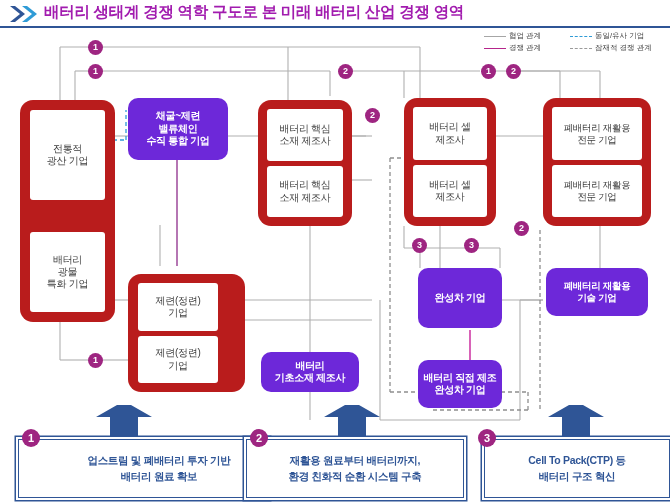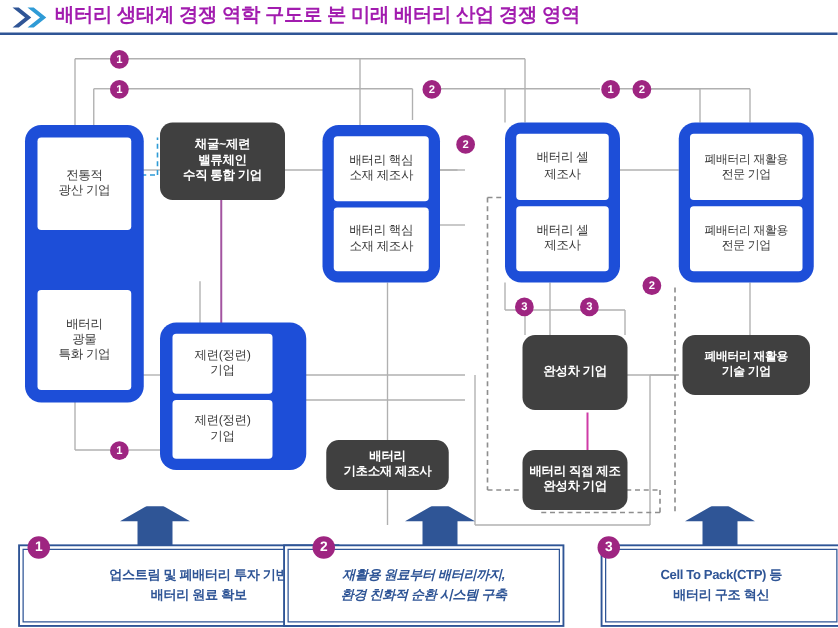--- a/index.html
+++ b/index.html
@@ -32,25 +32,25 @@
   .sw-solid-gray{border-top-style:solid;border-top-color:#a6a6a6;}
   .sw-solid-mag{border-top-style:solid;border-top-color:#b5258b;}
   .sw-dash-blue{border-top-style:dashed;border-top-color:#2f9bd6;}
   .sw-dash-gray{border-top-style:dashed;border-top-color:#9a9a9a;}
   .lgtext{font-size:7.5px;color:#3f3f3f;}
 
   
   #wires{position:absolute;left:0;top:0;width:670px;height:502px;}
 
   
-  .grp{position:absolute;background:#1d4ed8;border-radius:13px;}
+  .grp{position:absolute;background:#b91c1c;border-radius:13px;}
   .cell{position:absolute;background:#ffffff;border-radius:3px;
         display:flex;align-items:center;justify-content:center;text-align:center;
         font-size:10px;color:#3c3c3c;line-height:1.22;letter-spacing:-0.3px;}
-  .solidbox{position:absolute;background:#404040;border-radius:10px;
+  .solidbox{position:absolute;background:#6d28d9;border-radius:10px;
         display:flex;align-items:center;justify-content:center;text-align:center;
         font-size:10px;color:#ffffff;font-weight:bold;line-height:1.25;letter-spacing:-0.3px;}
 
   
   .badge{position:absolute;width:15px;height:15px;border-radius:50%;
     background:#9e2581;color:#fff;font-size:9px;font-weight:bold;
     display:flex;align-items:center;justify-content:center;line-height:1;}
   .badge.big{width:18px;height:18px;font-size:11px;}
 
   
@@ -67,20 +67,42 @@
 
   <div class="header">
     <svg class="chev" viewBox="0 0 34 20">
       <path d="M2 2 L12 10 L2 18 L7 18 L17 10 L7 2 Z" fill="#2f5596"></path>
       <path d="M14 2 L24 10 L14 18 L19 18 L29 10 L19 2 Z" fill="#2f9bd6"></path>
     </svg>
     <div class="title">배터리 생태계 경쟁 역학 구도로 본 미래 배터리 산업 경쟁 영역</div>
   </div>
   <div class="hrule"></div>
 
+  <div class="legend">
+    <div class="lgrow r1">
+      <div class="lgitem a">
+        <span class="swatch sw-solid-gray"></span>
+        <span class="lgtext">협업 관계</span>
+      </div>
+      <div class="lgitem b">
+        <span class="swatch sw-dash-blue"></span>
+        <span class="lgtext">동일/유사 기업</span>
+      </div>
+    </div>
+    <div class="lgrow r2">
+      <div class="lgitem a">
+        <span class="swatch sw-solid-mag"></span>
+        <span class="lgtext">경쟁 관계</span>
+      </div>
+      <div class="lgitem b">
+        <span class="swatch sw-dash-gray"></span>
+        <span class="lgtext">잠재적 경쟁 관계</span>
+      </div>
+    </div>
+  </div>
 
   <svg id="wires">
     <g stroke="#b0b0b0" stroke-width="1.1" fill="none">
 
       <path d="M96 47 H420"></path>
       <path d="M96 71 H330"></path>
       <path d="M346 71 H480"></path>
       <path d="M489 71 H560"></path>
       <path d="M514 71 H600"></path>
 
@@ -152,27 +174,27 @@
       <path d="M390 158 V392"></path>
       <path d="M390 392 H418"></path>
       <path d="M480 392 H528"></path>
       <path d="M528 392 V410"></path>
       <path d="M528 410 H430"></path>
       <path d="M540 230 V410"></path>
     </g>
   </svg>
 
   <div class="grp" style="left:20px;top:100px;width:95px;height:222px;">
-    <div class="cell" style="left:10px;top:10px;width:75px;height:74px;">전통적<br>광산 기업</div>
+    <div class="cell" style="left:10px;top:10px;width:75px;height:90px;">전통적<br>광산 기업</div>
     <div class="cell" style="left:10px;top:132px;width:75px;height:80px;">배터리<br>광물<br>특화 기업</div>
   </div>
 
   <div class="solidbox" style="left:128px;top:98px;width:100px;height:62px;">채굴~제련<br>밸류체인<br>수직 통합 기업</div>
 
-  <div class="grp" style="left:128px;top:258px;width:117px;height:118px;">
+  <div class="grp" style="left:128px;top:274px;width:117px;height:118px;">
     <div class="cell" style="left:10px;top:9px;width:80px;height:48px;">제련(정련)<br>기업</div>
     <div class="cell" style="left:10px;top:62px;width:80px;height:47px;">제련(정련)<br>기업</div>
   </div>
 
   <div class="grp" style="left:258px;top:100px;width:94px;height:126px;">
     <div class="cell" style="left:9px;top:9px;width:76px;height:52px;">배터리 핵심<br>소재 제조사</div>
     <div class="cell" style="left:9px;top:66px;width:76px;height:51px;">배터리 핵심<br>소재 제조사</div>
   </div>
 
   <div class="solidbox" style="left:261px;top:352px;width:98px;height:40px;">배터리<br>기초소재 제조사</div>
@@ -205,19 +227,19 @@
 
   <svg style="position:absolute;left:0;top:405px;width:670px;height:40px;">
     <path d="M110 35 V12 H96 L124 -4 L152 12 H138 V35 Z" fill="#2f5596"></path>
     <path d="M338 35 V12 H324 L352 -4 L380 12 H366 V35 Z" fill="#2f5596"></path>
     <path d="M562 35 V12 H548 L576 -4 L604 12 H590 V35 Z" fill="#2f5596"></path>
   </svg>
 
   <div class="callout" style="left:18px;width:216px;padding-left:32px;">업스트림 및 폐배터리 투자 기반<br>배터리 원료 확보</div>
   <div class="badge big" style="left:22px;top:429px;">1</div>
 
-  <div class="callout" style="left:230px;width:216px;font-style:italic;">재활용 원료부터 배터리까지,<br>환경 친화적 순환 시스템 구축</div>
+  <div class="callout" style="left:246px;width:216px;">재활용 원료부터 배터리까지,<br>환경 친화적 순환 시스템 구축</div>
   <div class="badge big" style="left:250px;top:429px;">2</div>
 
   <div class="callout" style="left:484px;width:184px;">Cell To Pack(CTP) 등<br>배터리 구조 혁신</div>
   <div class="badge big" style="left:478px;top:429px;">3</div>
 
 </div>
 
 </body></html>

